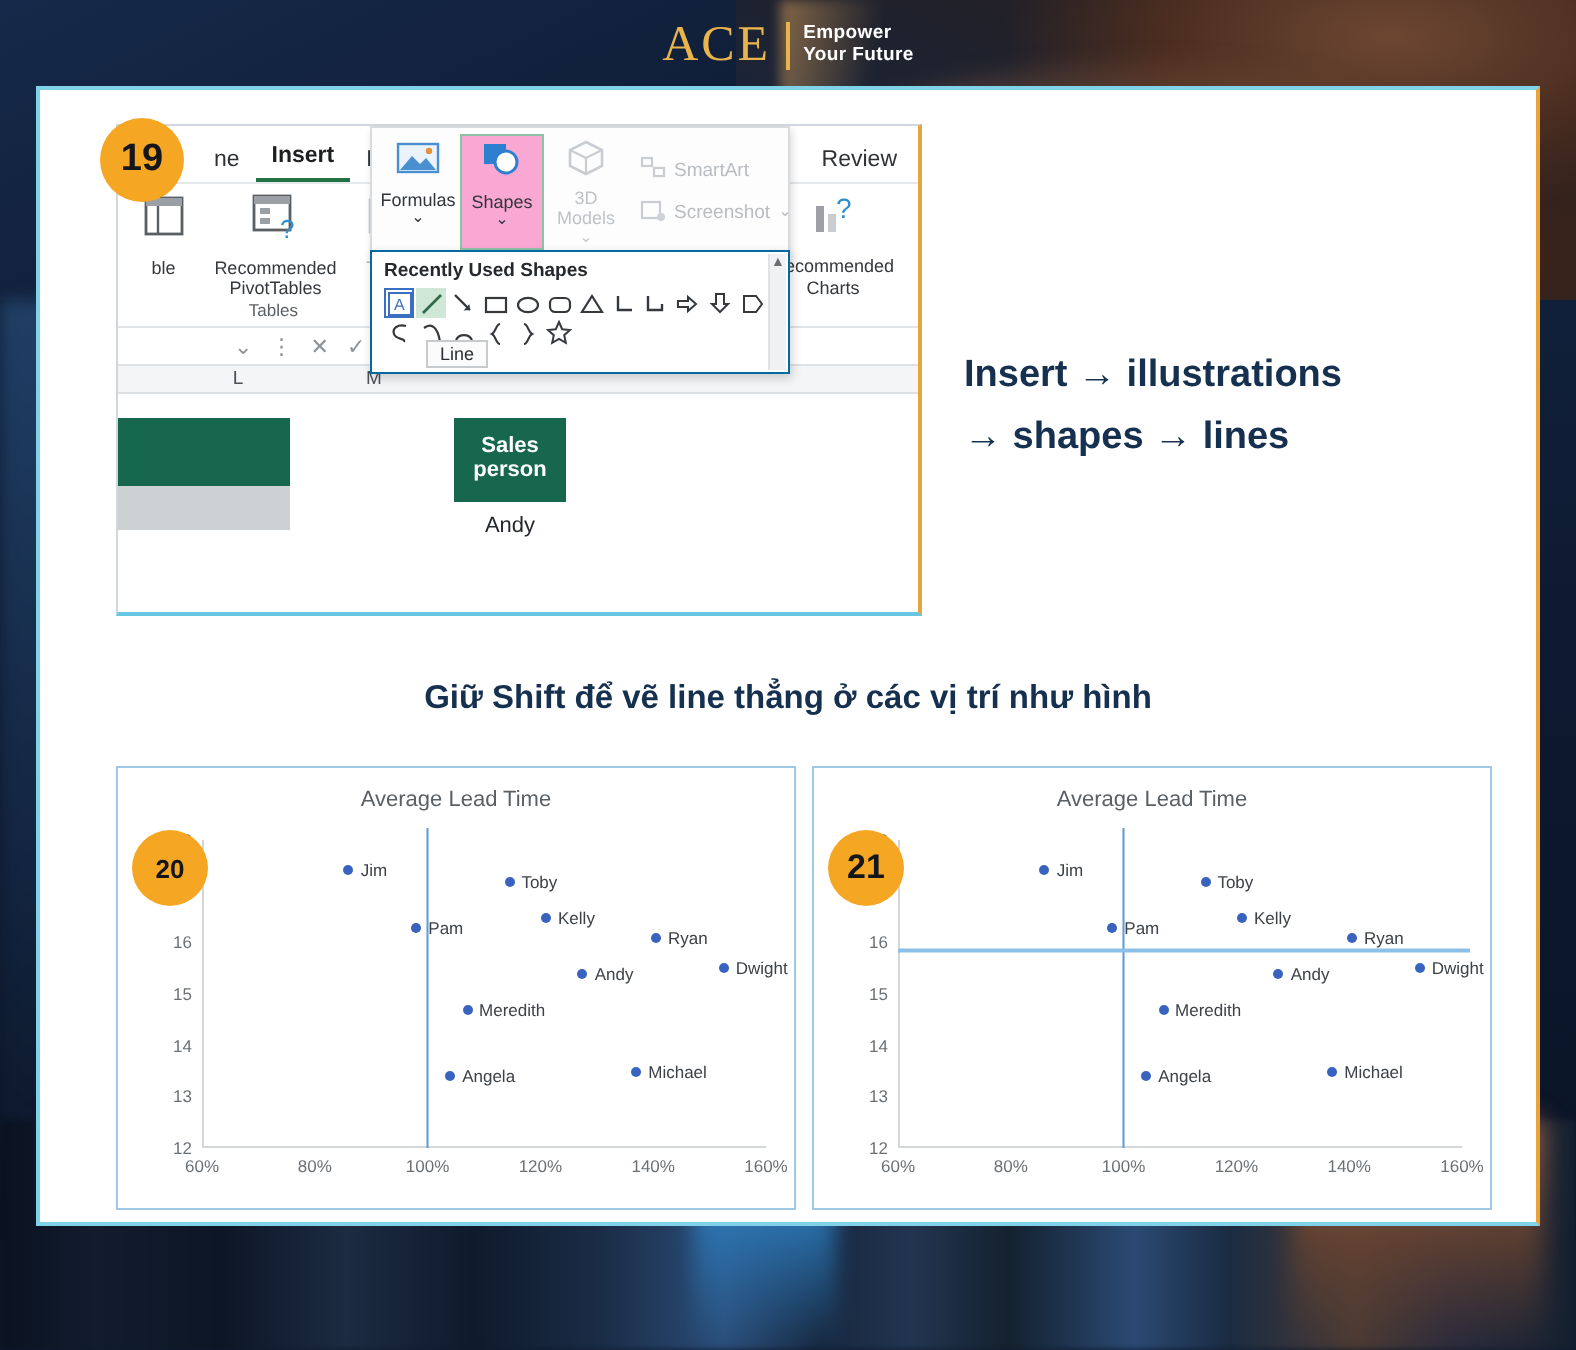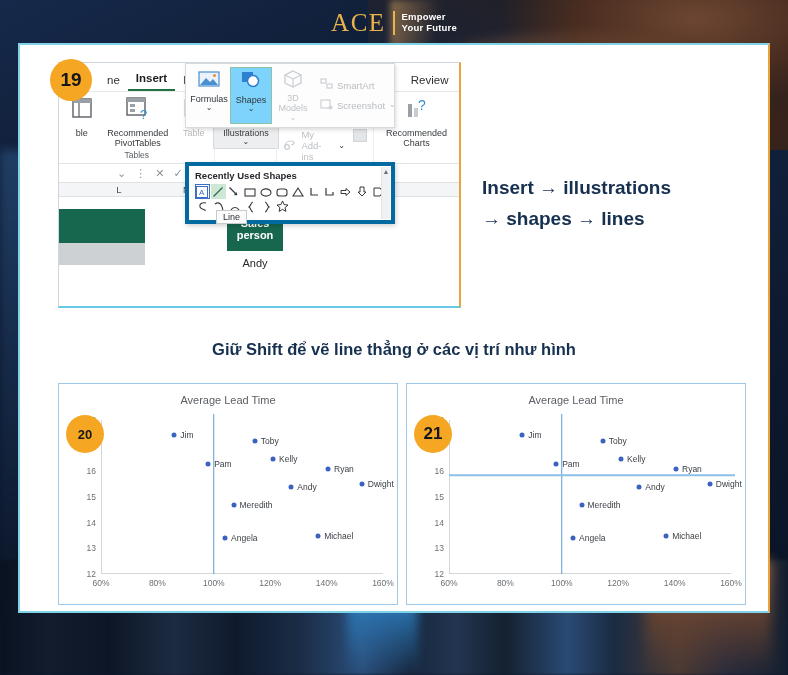--- a/index.html
+++ b/index.html
@@ -143,30 +143,30 @@
   }
   .cellgrey { position:absolute; background:#cdd1d4; }
   .cellplain { position:absolute; font-size:11px; color:#24282c; text-align:center; }
   
   .flyout {
     position:absolute; left:126px; top:0px; width:210px; background:#fdfdfd;
     border:1px solid #d8dbde; box-shadow:1px 2px 4px rgba(0,0,0,.14);
     display:flex; z-index:6; padding:3px 2px;
   }
   .flyout .fitem { display:flex; flex-direction:column; align-items:center; padding:3px 5px 2px; min-width:42px; }
-  .flyout .fitem.sel { background:#7dd3fc; border:1px solid #8ec2a4; }
+  .flyout .fitem.sel { background:#f9a8d4; border:1px solid #8ec2a4; }
   .flyout .fitem .flabel { font-size:9px; color:#32363a; margin-top:2px; }
   .flyout .fitem.dis .flabel { color:#bfc3c7; }
   .flyout .fright { display:flex; flex-direction:column; gap:6px; justify-content:center; padding-left:6px; }
   .flyout .frow { display:flex; align-items:center; gap:4px; font-size:9.5px; color:#b9bdc1; }
   
   .shapes-dd {
     position:absolute; left:126px; top:62px; width:210px; height:62px;
-    background:#ffffff; border:4px solid #0369a1; box-shadow:1px 2px 5px rgba(0,0,0,.18);
-    z-index:7; padding:4px 6px;margin-top:37px;
+    background:#ffffff; border:1px solid #0369a1; box-shadow:1px 2px 5px rgba(0,0,0,.18);
+    z-index:7; padding:4px 6px;
   }
   .shapes-dd .sdtitle { font-size:9.5px; font-weight:bold; color:#25292d; margin-bottom:3px; }
   .shapes-dd .srow { display:flex; align-items:center; gap:1px; flex-wrap:nowrap; }
   .shape-cell { width:15px; height:15px; display:flex; align-items:center; justify-content:center; }
   .shape-cell.sel { background:#cfe7d7; }
   .shape-cell.selbox { border:1px solid #3b6fc4; }
   .sd-scroll { position:absolute; right:1px; top:1px; width:9px; bottom:1px; background:#f0f1f2; border-left:1px solid #e0e2e4; }
   .sd-scroll .up { font-size:7px; color:#6a6f74; text-align:center; line-height:9px; }
   .tooltip {
     position:absolute; left:27px; top:44px; background:#fbfbfb; border:1px solid #c8cbce;

